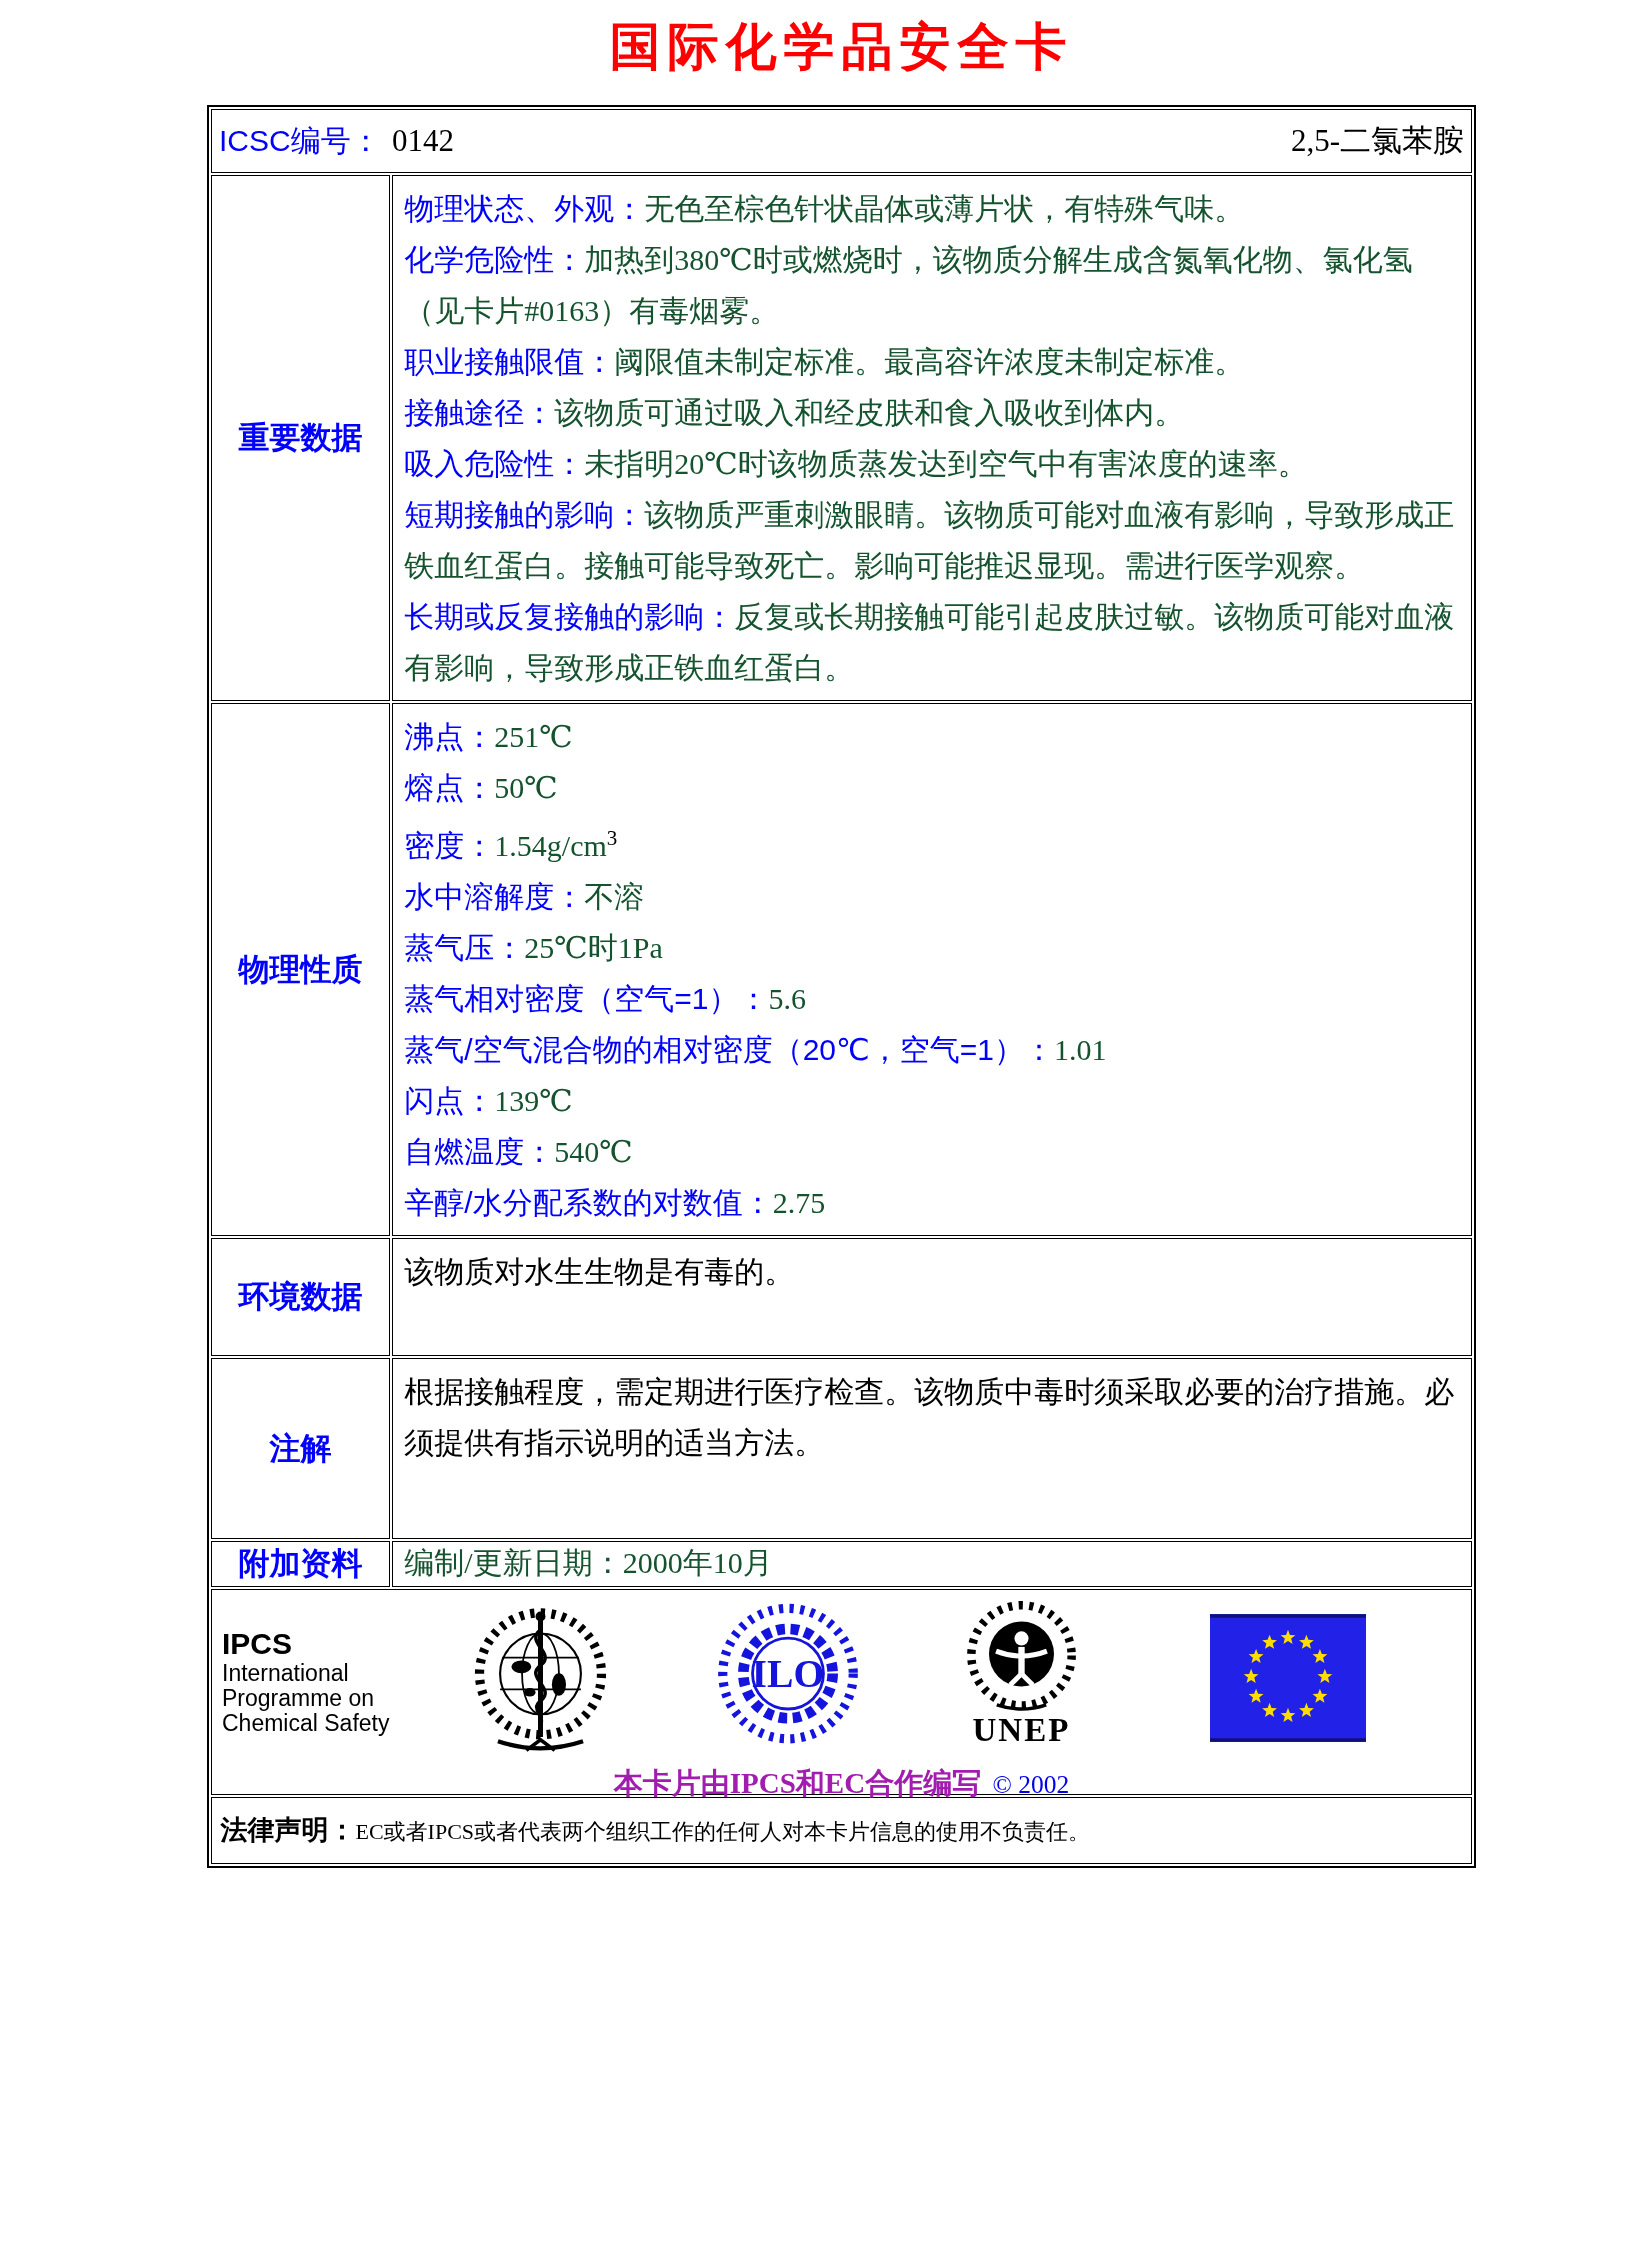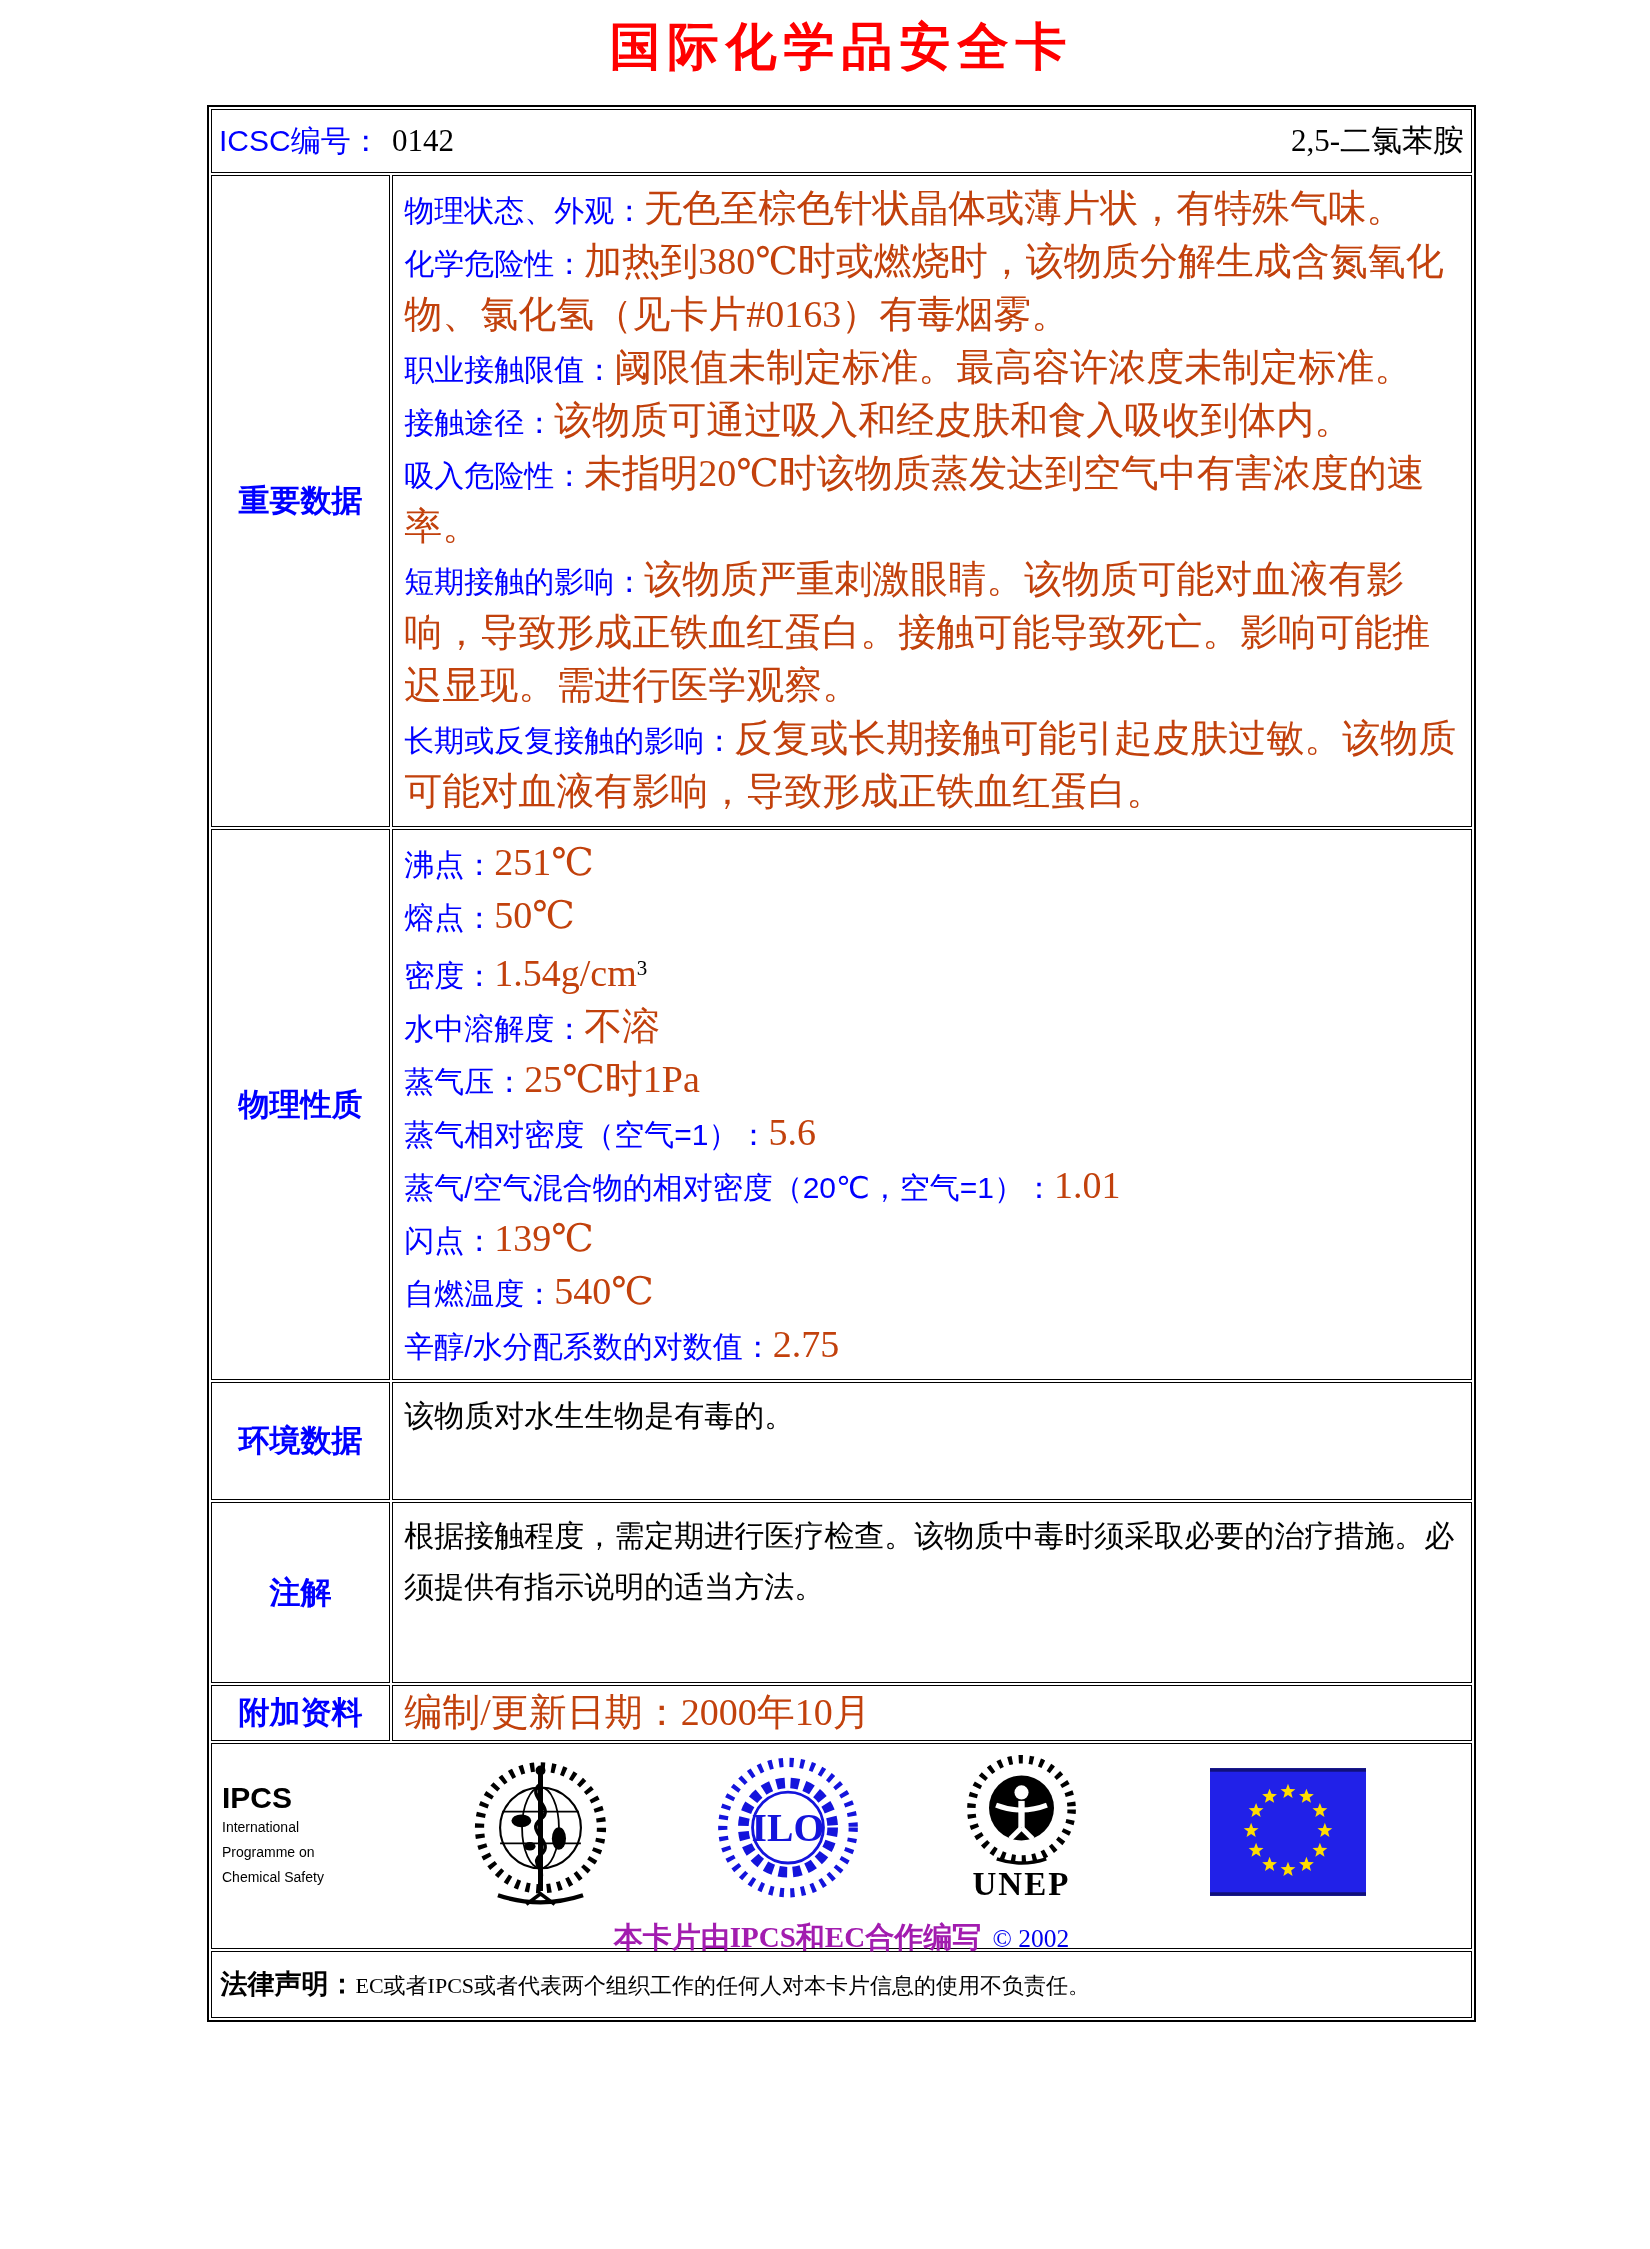--- a/index.html
+++ b/index.html
@@ -26,30 +26,30 @@
     font-family:"Liberation Sans","DejaVu Sans",sans-serif;
   }
   .hval { color:#000; font-size:31px; margin-left:11.3px; }
   .hdr-right { color:#000; font-size:31px; }
   td.rowlab {
     color:#0000ff; font-weight:bold; font-size:31px; text-align:center;
     font-family:"Liberation Sans","DejaVu Sans",sans-serif;
   }
   td.cell { padding:7px 11.3px; vertical-align:top; }
   .flow, .prop-line { font-size:30px; line-height:51px; color:#000; }
-  .btxt { color:#c2410c; font-size:38px; }
+  .btxt { color:#14532d; font-size:30px; }
   sup.d3 { font-size:21px; vertical-align:super; color:#000; }
   td.env-cell   { height:118px; }
   td.notes-cell { height:181px; }
   td.add-cell   { height:43px; vertical-align:middle; padding:1.4px 11.3px; }
   td.logos-cell { height:206px; position:relative; padding:0; }
   .ipcs-block { position:absolute; left:10px; top:37px;
     font-family:"Liberation Sans","DejaVu Sans",sans-serif; color:#000; }
   .ipcs-name  { font-size:30px; font-weight:bold; line-height:34px; }
-  .ipcs-line  { font-size:14px; line-height:25px; }
+  .ipcs-line  { font-size:23px; line-height:25px; }
   .logo { position:absolute; }
   .who-logo  { left:261px; top:8.5px; }
   .ilo-logo  { left:505px; top:7px; }
   .unep-logo { left:753px; top:10px; text-align:center; }
   .unep-word { font-size:33px; font-weight:bold; letter-spacing:2.1px; color:#000;
     font-family:"Liberation Serif","DejaVu Serif",serif; margin-top:-4.3px; }
   .eu-logo   { left:998px; top:24px; }
   .credit { position:absolute; left:0; right:0; top:174px; text-align:center; }
   .credit-main { color:#a21caf; font-weight:bold; font-size:29px; }
   .credit-copy { color:#0000ee; font-size:25.5px; margin-left:11.3px; }

